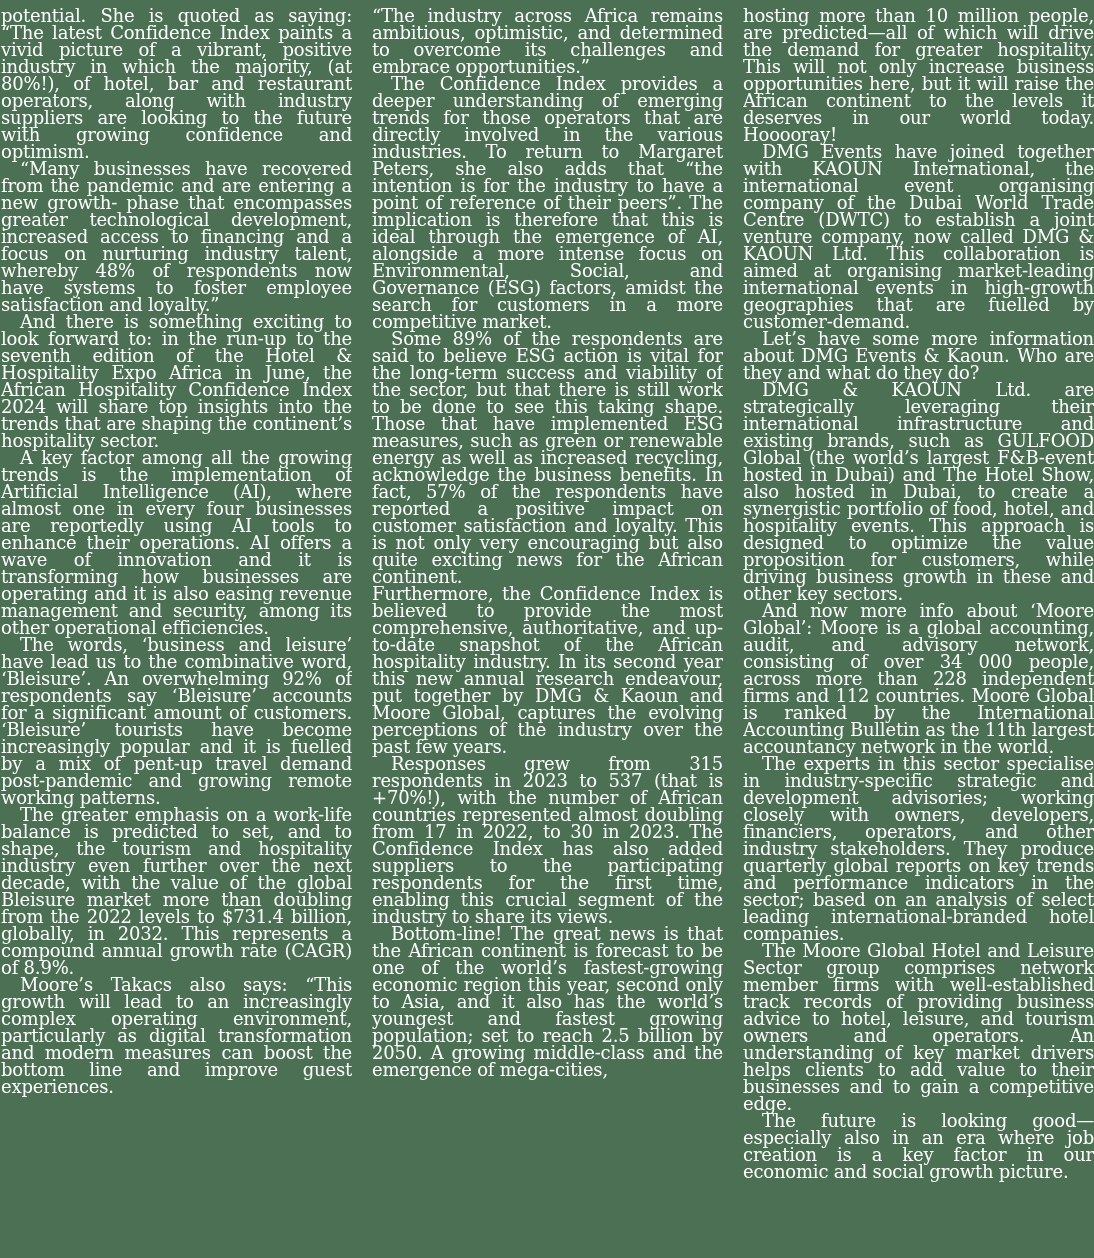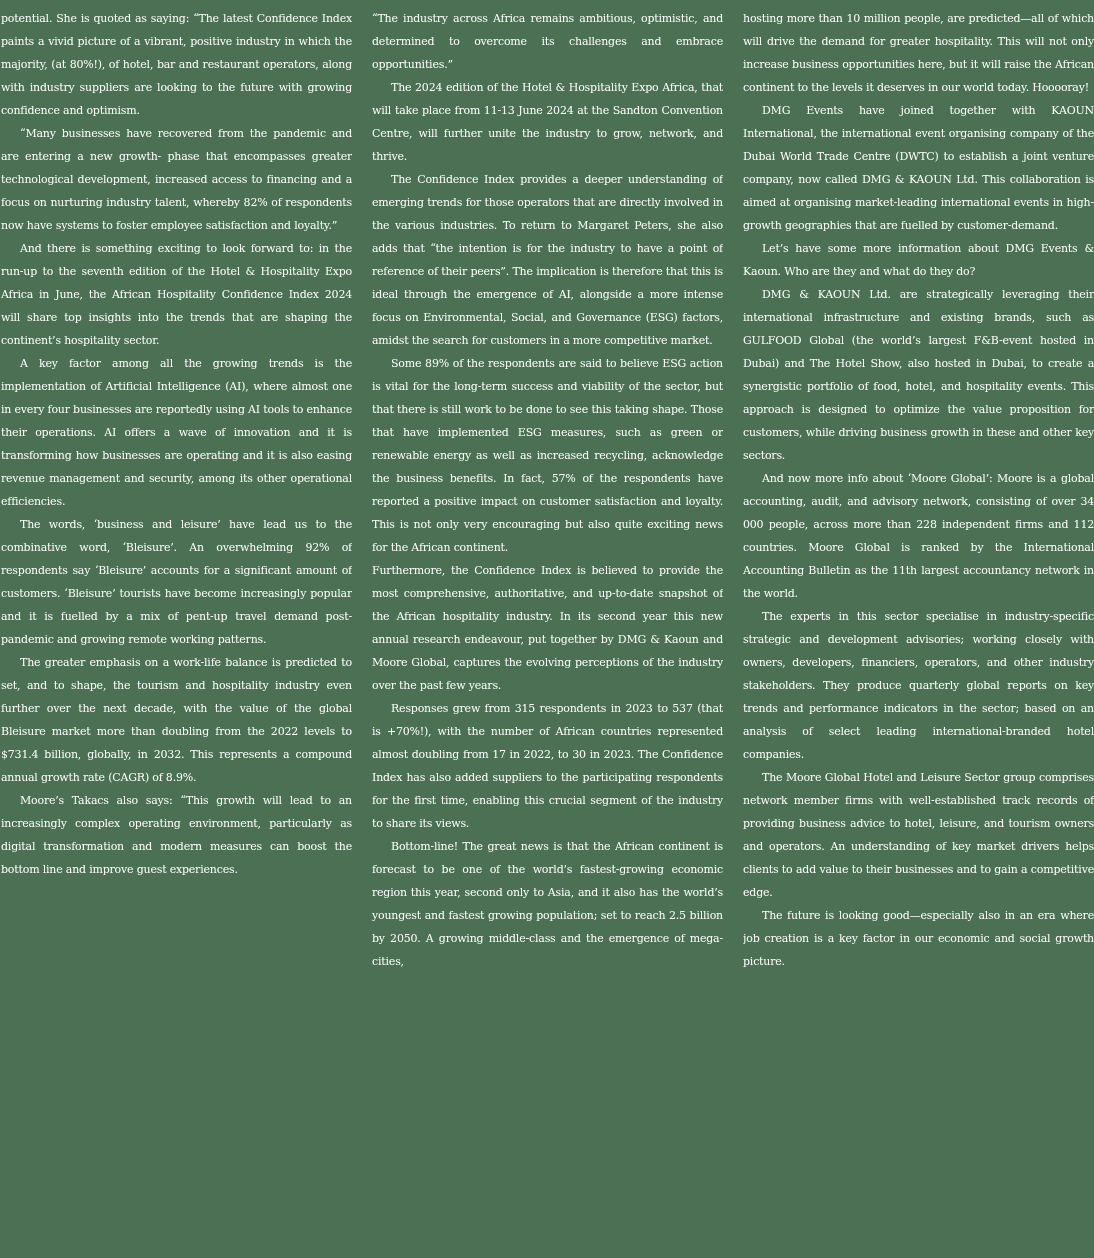--- a/index.html
+++ b/index.html
@@ -27,46 +27,45 @@
     padding: 7px 0 0 1px;
     overflow: hidden;
   }
   .column {
     width: 351px;
     flex: 0 0 351px;
     height: 1251px;
     overflow: hidden;
   }
   .para {
-    font-size: 11px;
-    line-height: 23px;
+    font-size: 18px;
+    line-height: 17px;
     text-align: justify;
     text-justify: inter-word;
     letter-spacing: -0.2px;
     hyphens: none;
     color: var(--fg);
   }
   .para.indent { text-indent: 19px; }
 </style>
 </head>
 <body>
 
 <div class="page">
   <section class="column">
       <p class="para">potential. She is quoted as saying: “The latest Confidence Index paints a vivid picture of a vibrant, positive industry in which the majority, (at 80%!), of hotel, bar and restaurant operators, along with industry suppliers are looking to the future with growing confidence and optimism.</p>
-      <p class="para indent">“Many businesses have recovered from the pandemic and are entering a new growth- phase that encompasses greater technological development, increased access to financing and a focus on nurturing industry talent, whereby 82% of respondents now have systems to foster employee satisfaction and loyalty.”</p>
+      <p class="para indent">“Many businesses have recovered from the pandemic and are entering a new growth- phase that encompasses greater technological development, increased access to financing and a focus on nurturing industry talent, whereby 48% of respondents now have systems to foster employee satisfaction and loyalty.”</p>
       <p class="para indent">And there is something exciting to look forward to: in the run-up to the seventh edition of the Hotel &amp; Hospitality Expo Africa in June, the African Hospitality Confidence Index 2024 will share top insights into the trends that are shaping the continent’s hospitality sector.</p>
       <p class="para indent">A key factor among all the growing trends is the implementation of Artificial Intelligence (AI), where almost one in every four businesses are reportedly using AI tools to enhance their operations. AI offers a wave of innovation and it is transforming how businesses are operating and it is also easing revenue management and security, among its other operational efficiencies.</p>
       <p class="para indent">The words, ‘business and leisure’ have lead us to the combinative word, ‘Bleisure’. An overwhelming 92% of respondents say ‘Bleisure’ accounts for a significant amount of customers. ‘Bleisure’ tourists have become increasingly popular and it is fuelled by a mix of pent-up travel demand post-pandemic and growing remote working patterns.</p>
       <p class="para indent">The greater emphasis on a work-life balance is predicted to set, and to shape, the tourism and hospitality industry even further over the next decade, with the value of the global Bleisure market more than doubling from the 2022 levels to $731.4 billion, globally, in 2032. This represents a compound annual growth rate (CAGR) of 8.9%.</p>
       <p class="para indent">Moore’s Takacs also says: “This growth will lead to an increasingly complex operating environment, particularly as digital transformation and modern measures can boost the bottom line and improve guest experiences.</p>
     </section>
   <section class="column">
       <p class="para">“The industry across Africa remains ambitious, optimistic, and determined to overcome its challenges and embrace opportunities.”</p>
-      <p class="para indent">The 2024 edition of the Hotel &amp; Hospitality Expo Africa, that will take place from 11-13 June 2024 at the Sandton Convention Centre, will further unite the industry to grow, network, and thrive.</p>
       <p class="para indent">The Confidence Index provides a deeper understanding of emerging trends for those operators that are directly involved in the various industries. To return to Margaret Peters, she also adds that “the intention is for the industry to have a point of reference of their peers”. The implication is therefore that this is ideal through the emergence of AI, alongside a more intense focus on Environmental, Social, and Governance (ESG) factors, amidst the search for customers in a more competitive market.</p>
       <p class="para indent">Some 89% of the respondents are said to believe ESG action is vital for the long-term success and viability of the sector, but that there is still work to be done to see this taking shape. Those that have implemented ESG measures, such as green or renewable energy as well as increased recycling, acknowledge the business benefits. In fact, 57% of the respondents have reported a positive impact on customer satisfaction and loyalty. This is not only very encouraging but also quite exciting news for the African continent.</p>
       <p class="para">Furthermore, the Confidence Index is believed to provide the most comprehensive, authoritative, and up-to-date snapshot of the African hospitality industry. In its second year this new annual research endeavour, put together by DMG &amp; Kaoun and Moore Global, captures the evolving perceptions of the industry over the past few years.</p>
       <p class="para indent">Responses grew from 315 respondents in 2023 to 537 (that is +70%!), with the number of African countries represented almost doubling from 17 in 2022, to 30 in 2023. The Confidence Index has also added suppliers to the participating respondents for the first time, enabling this crucial segment of the industry to share its views.</p>
       <p class="para indent">Bottom-line! The great news is that the African continent is forecast to be one of the world’s fastest-growing economic region this year, second only to Asia, and it also has the world’s youngest and fastest growing population; set to reach 2.5 billion by 2050. A growing middle-class and the emergence of mega-cities,</p>
     </section>
   <section class="column">
       <p class="para">hosting more than 10 million people, are predicted—all of which will drive the demand for greater hospitality. This will not only increase business opportunities here, but it will raise the African continent to the levels it deserves in our world today. Hooooray!</p>
       <p class="para indent">DMG Events have joined together with KAOUN International, the international event organising company of the Dubai World Trade Centre (DWTC) to establish a joint venture company, now called DMG &amp; KAOUN Ltd. This collaboration is aimed at organising market-leading international events in high-growth geographies that are fuelled by customer-demand.</p>
       <p class="para indent">Let’s have some more information about DMG Events &amp; Kaoun. Who are they and what do they do?</p>

